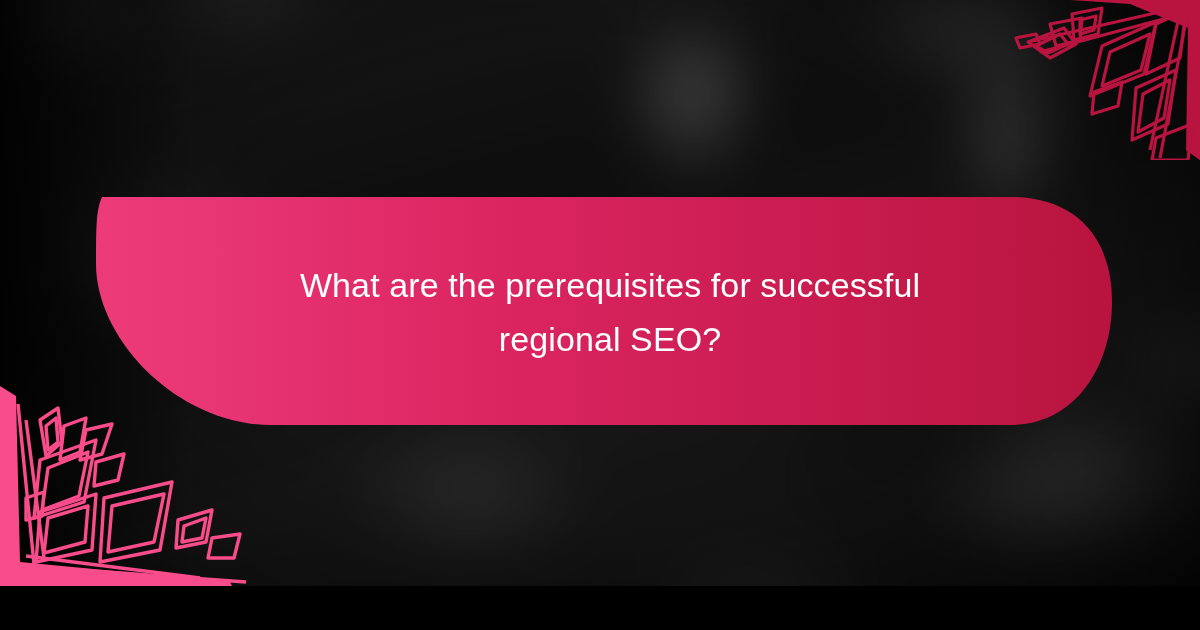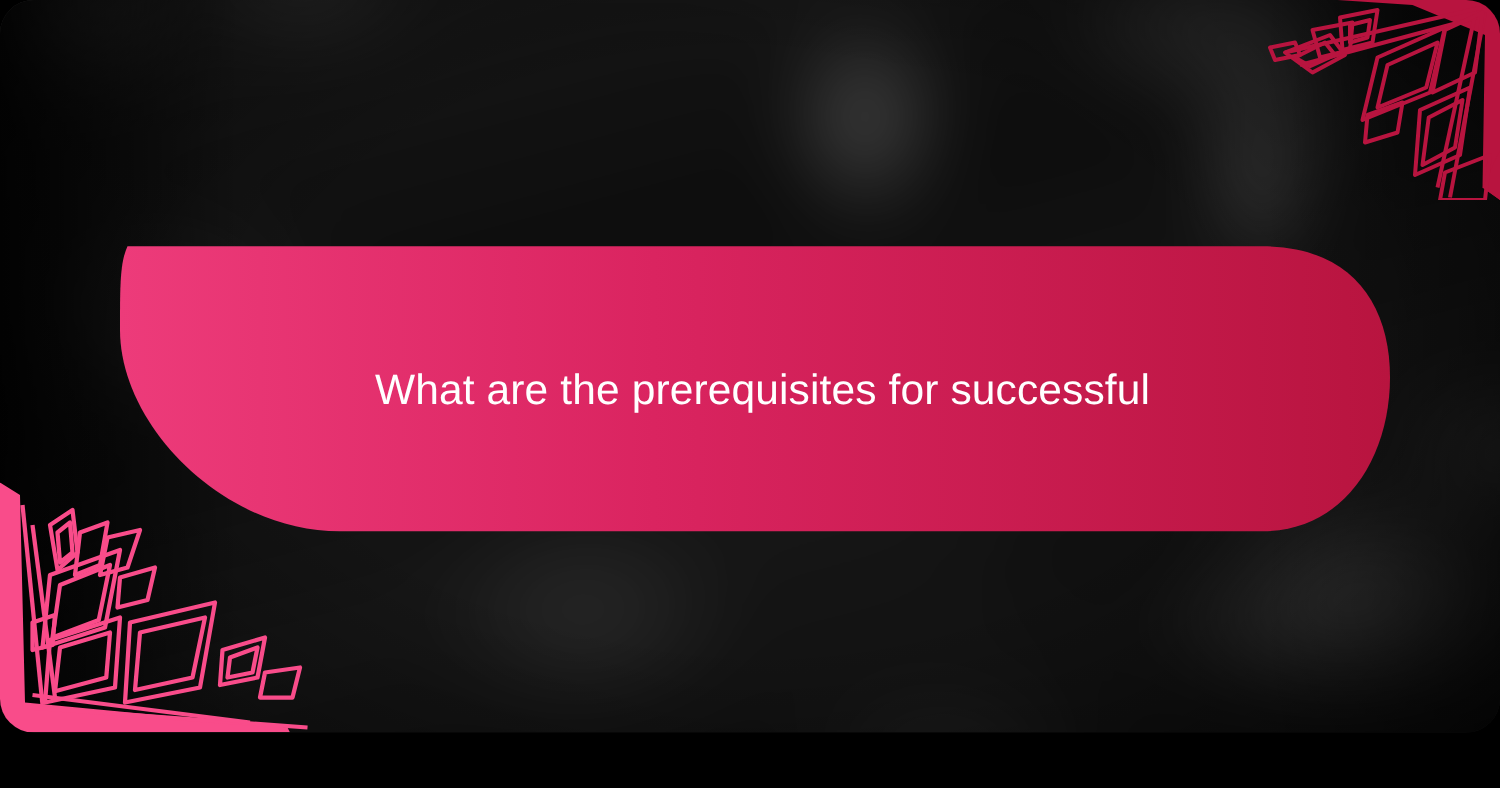--- a/index.html
+++ b/index.html
@@ -7,21 +7,20 @@
     padding: 0;
     background: #000;
   }
   #canvas {
     position: relative;
     width: 1200px;
     height: 586px;
     overflow: hidden;
     background: #0c0c0c;
     font-family: "Liberation Sans", sans-serif;
-    border-radius: 27px;
   }
 
   
   .bg-photo {
     position: absolute;
     inset: -60px;
     filter: blur(26px) grayscale(1) brightness(0.62);
     background-color: #1b1b1b;
     background-image:
       radial-gradient(ellipse 180px 120px at 8% 9%,  rgba(150,150,150,.55), transparent 62%),
@@ -172,16 +171,17 @@
       <path d="M 12 7
                L 920 7
                C 990 7 1022 52 1022 112
                C 1022 175 986 235 920 235
                L 182 235
                C 88 235 6 150 6 74
                C 6 38 6 20 12 7 Z" fill="url(#bannerGrad)"></path>
     </svg>
     <div class="banner-text">
       <span>What are the prerequisites for successful</span>
+      <span>regional SEO?</span>
     </div>
   </div>
 
 </div>
 
 </body></html>

